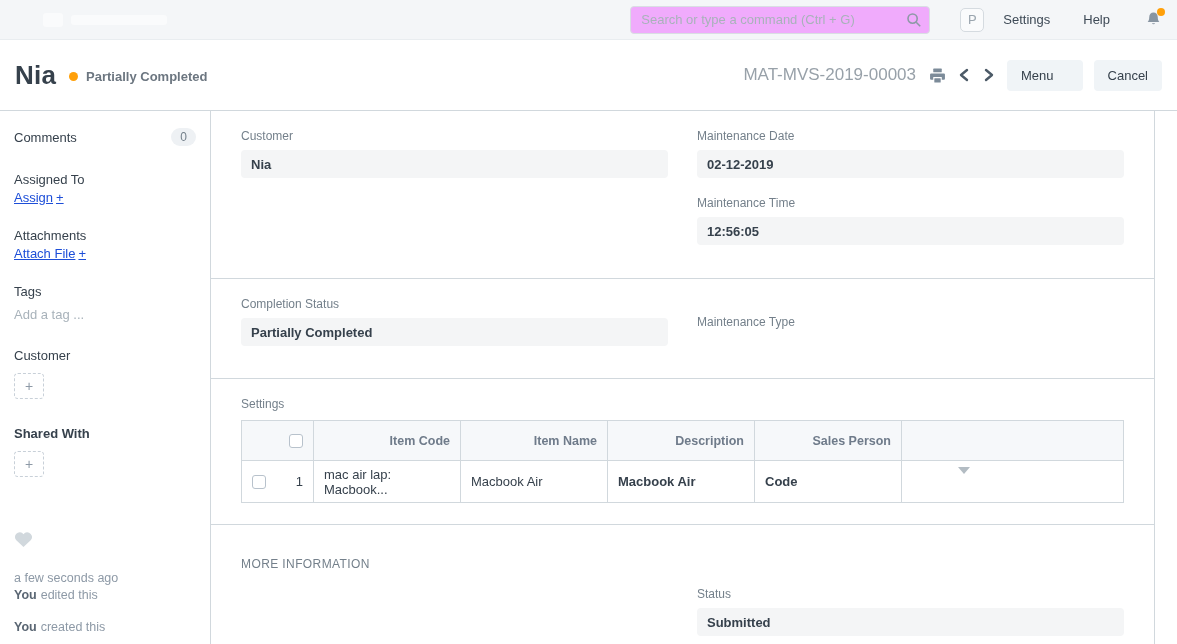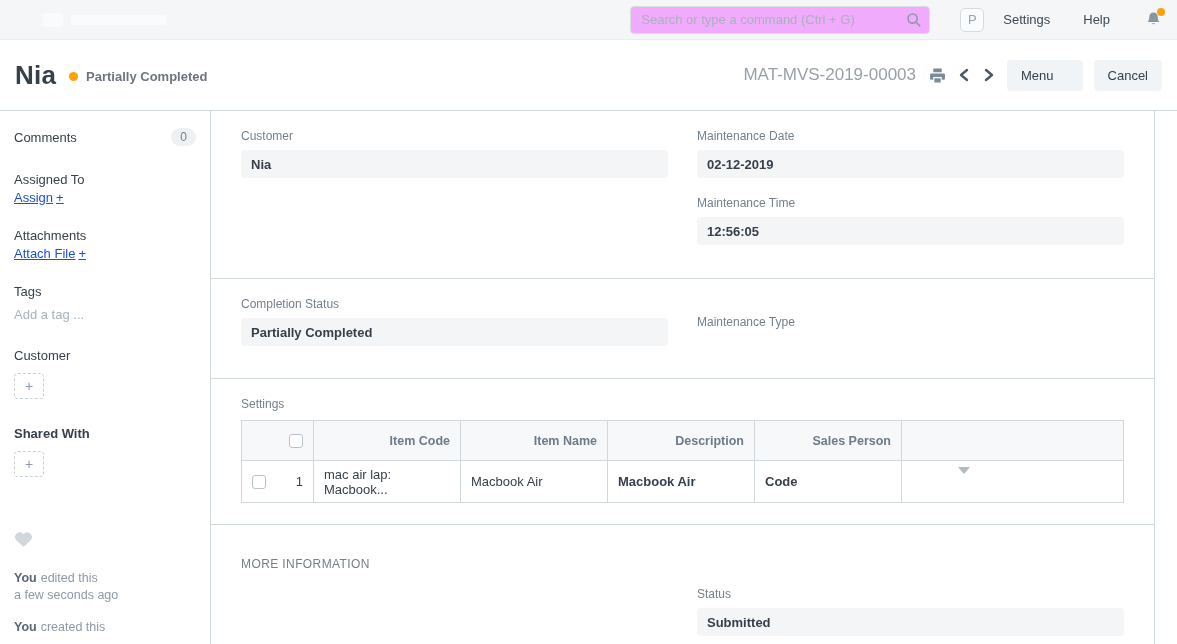--- a/index.html
+++ b/index.html
@@ -201,22 +201,22 @@
     </div>
 
     <div class="heart">
       <svg width="19" height="17" viewBox="0 0 18 16" fill="#d1d8dd">
         <path d="M9 15 2.2 8.6a4.1 4.1 0 0 1 0-6A4.3 4.3 0 0 1 9 3a4.3 4.3 0 0 1 6.8-.3 4.1 4.1 0 0 1 0 6z"></path>
       </svg>
     </div>
 
     <div class="activity">
       <div class="activity-entry">
+        <div>a few seconds ago</div>
         <div><span class="who">You</span><span>edited this</span></div>
-        <div>a few seconds ago</div>
       </div>
       <div class="activity-entry">
         <div><span class="who">You</span><span>created this</span></div>
 
       </div>
     </div>
   </div>
 
   <div class="content">
 

